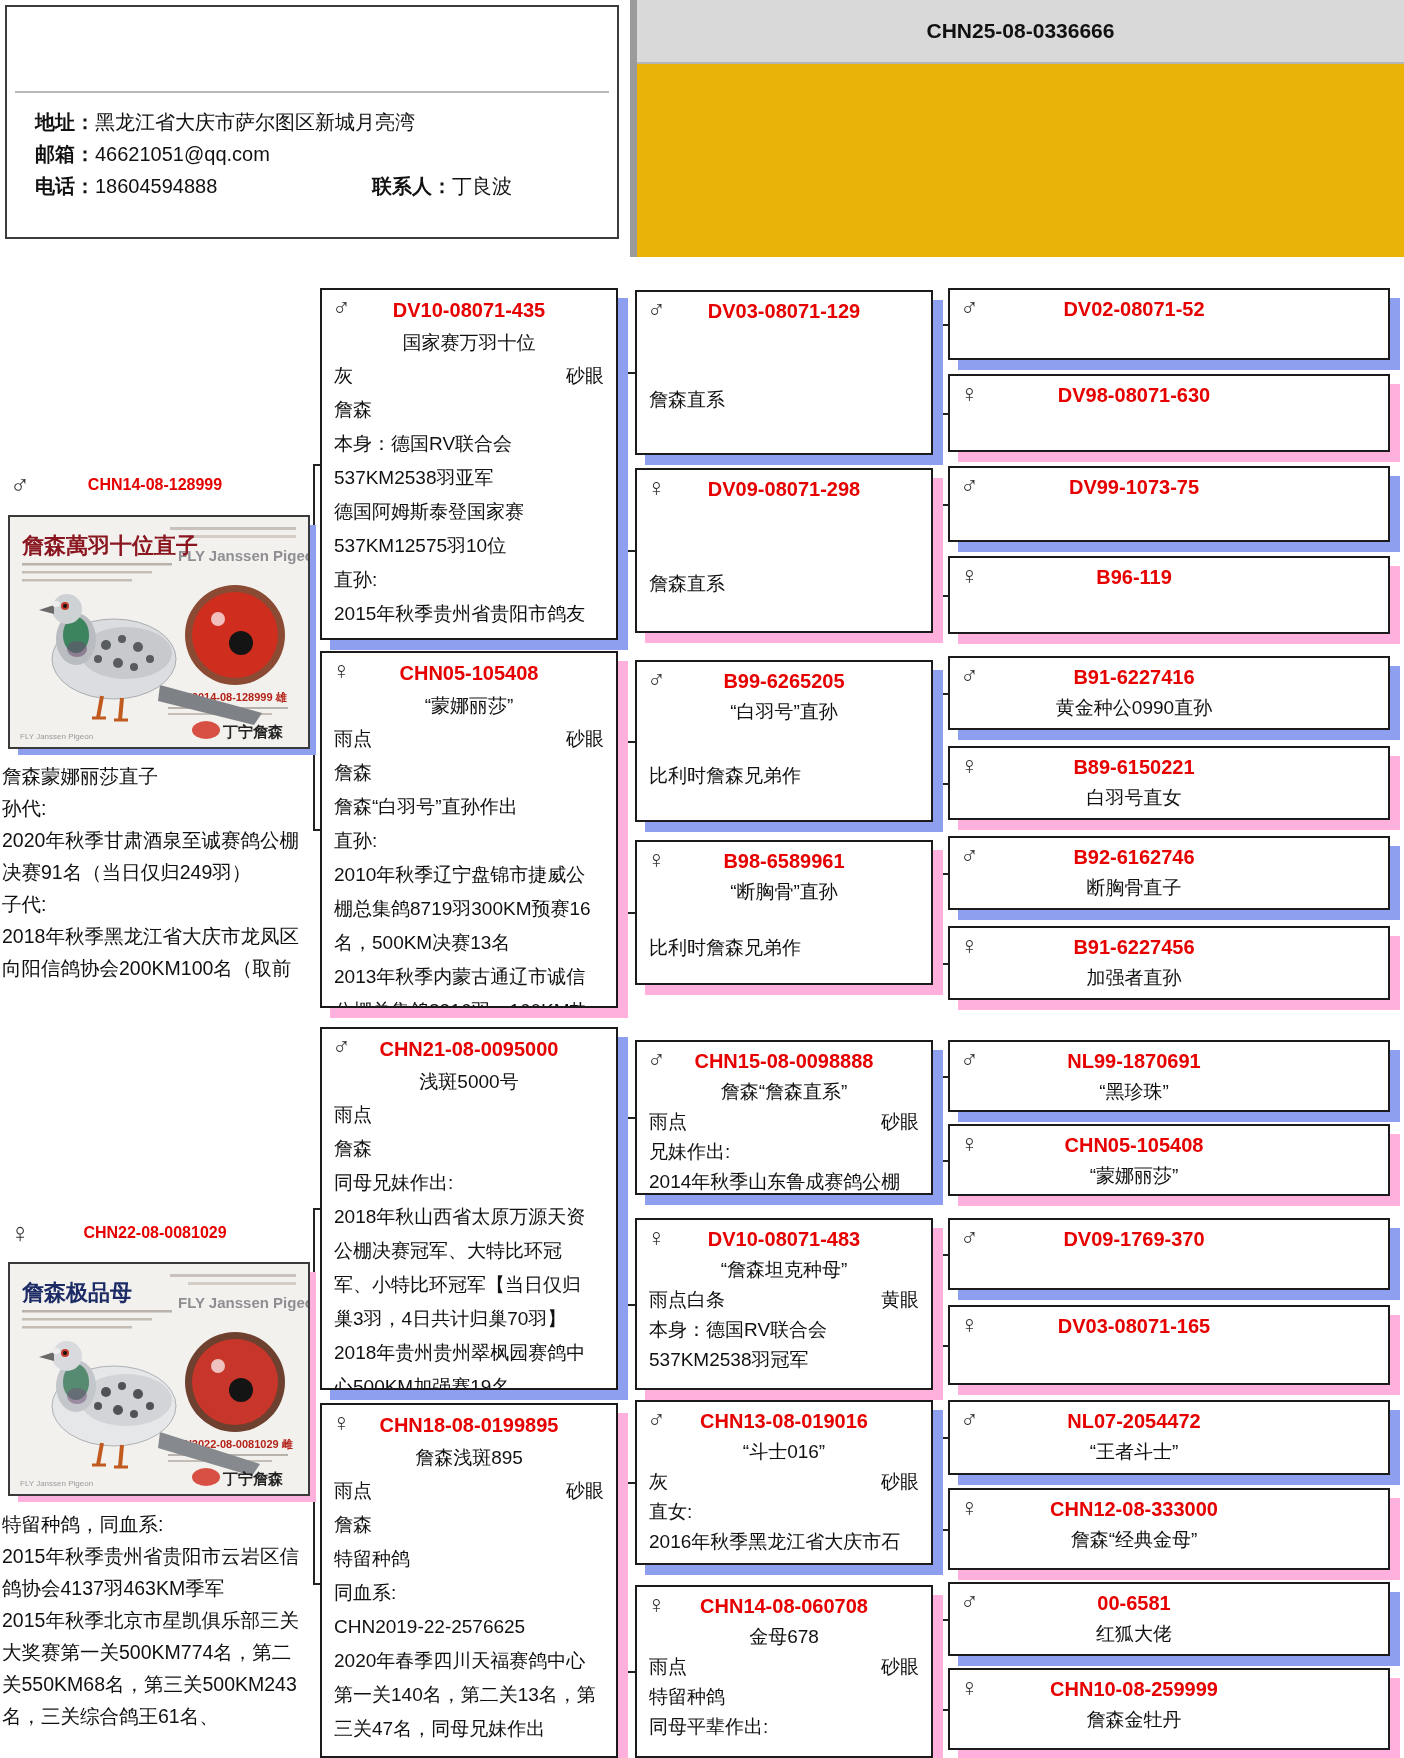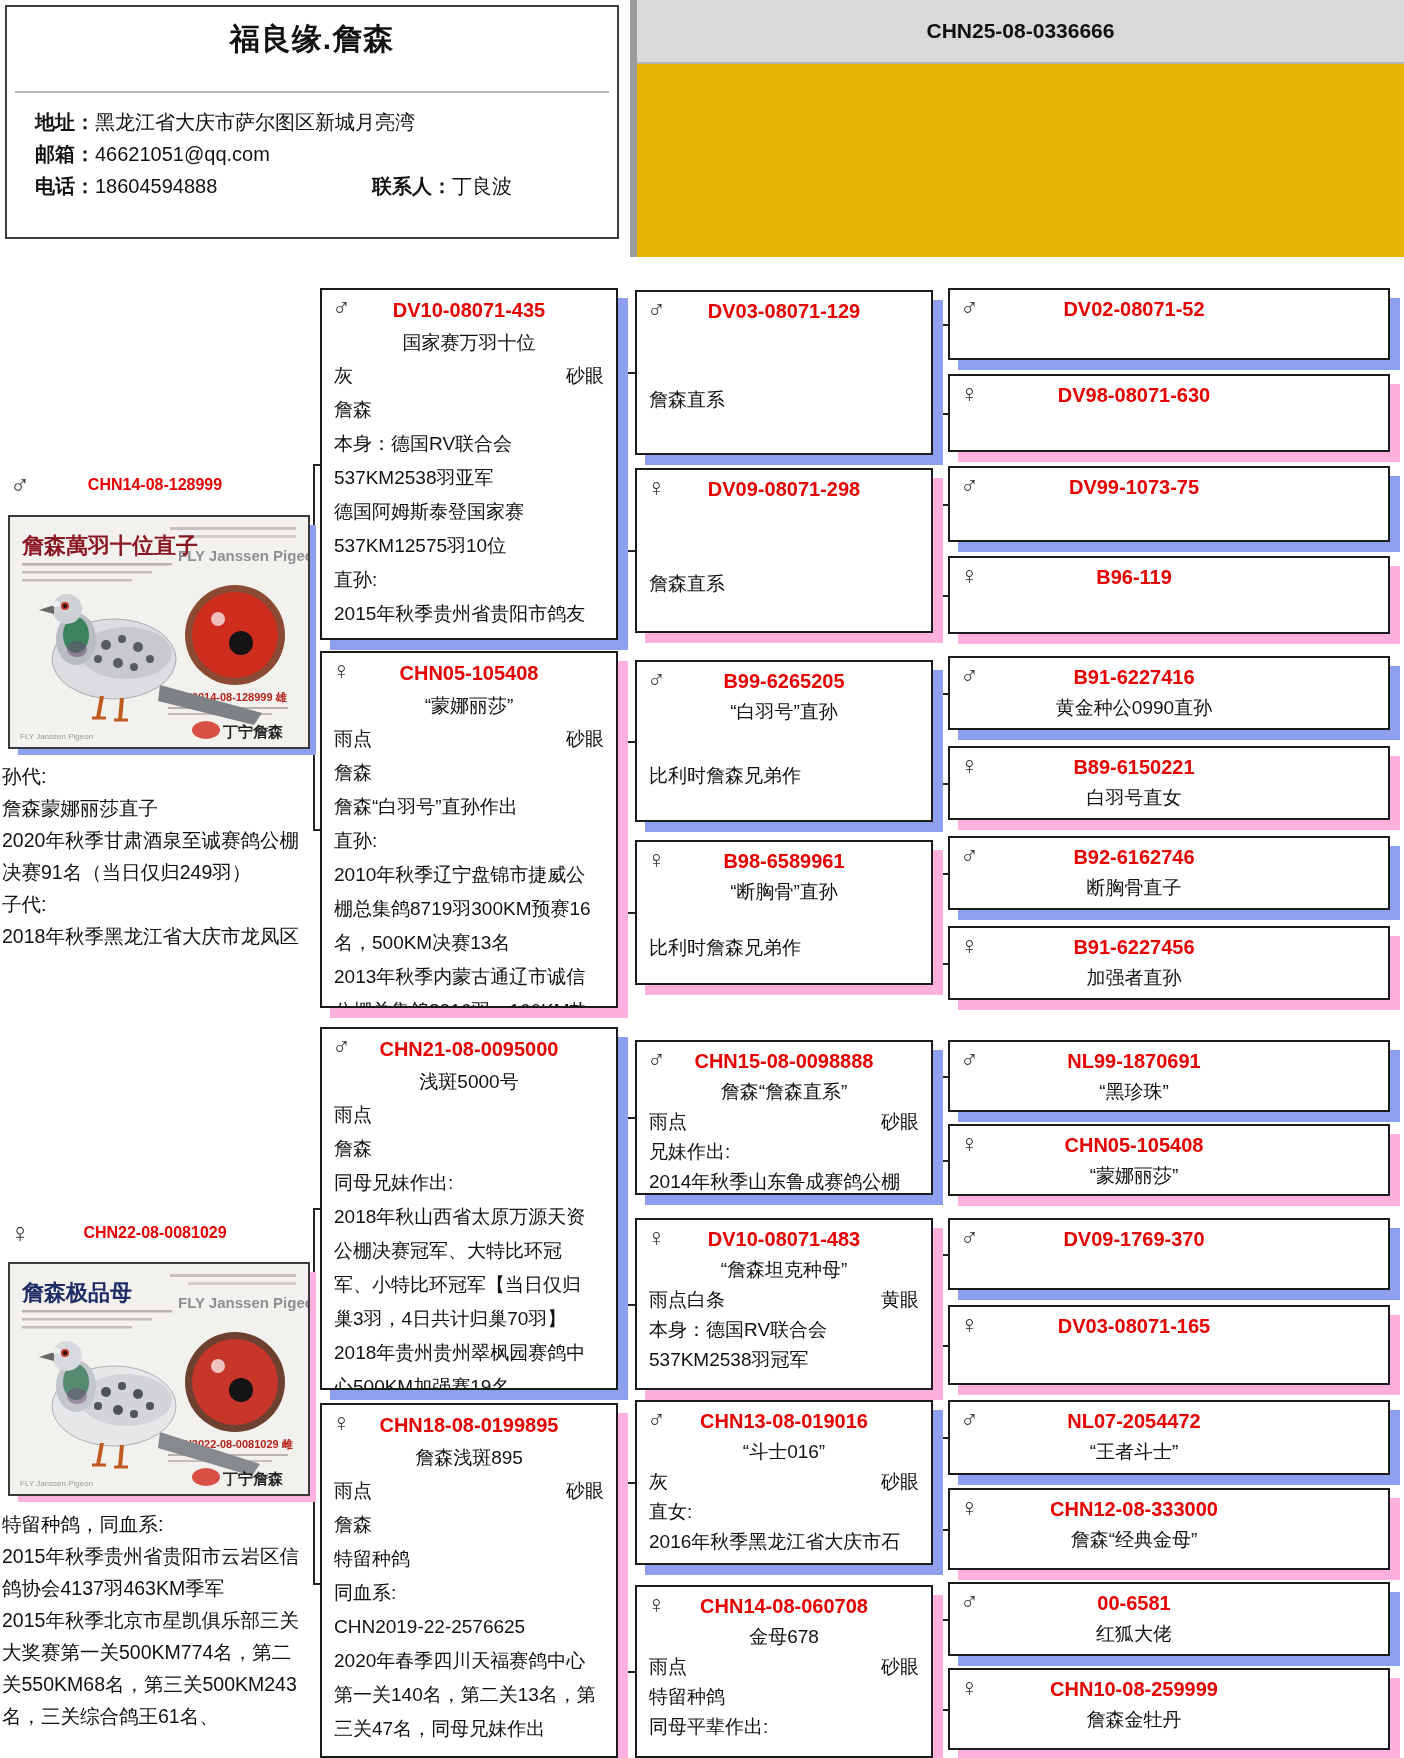--- a/index.html
+++ b/index.html
@@ -43,21 +43,20 @@
   .cline{position:absolute;z-index:0;}
   .cv{border-left:2px solid #222;width:0;}
   .ch{border-top:2px solid #222;height:0;}
 </style>
 </head>
 <body>
 
 <div id="stage">
 
   <div id="loftbox">
-    <div id="loft-title">福良缘.詹森</div>
     <div id="loft-divider"></div>
     <div class="loft-row" style="top:102px;">
       <span class="loft-label">地址：</span><span>黑龙江省大庆市萨尔图区新城月亮湾</span>
     </div>
     <div class="loft-row" style="top:134px;">
       <span class="loft-label">邮箱：</span><span>46621051@qq.com</span>
     </div>
     <div class="loft-row" style="top:166px;">
       <span class="loft-label">电话：</span><span>18604594888</span>
     </div>
@@ -116,26 +115,27 @@
           <circle cx="55" cy="89" r="2" fill="#111111"></circle>
         <path d="M92,179 L88,201 M112,181 L110,203" stroke="#c05a1e" stroke-width="4" fill="none"></path>
         <path d="M82,201 L96,201 M104,203 L118,203" stroke="#c05a1e" stroke-width="3" fill="none"></path>
       </g>
       <ellipse cx="196" cy="213" rx="14" ry="9" fill="#d23324" opacity="0.85"></ellipse>
       <text x="213" y="220" font-size="15" font-weight="bold" fill="#222">丁宁詹森</text>
       <text x="10" y="222" font-size="8" fill="#9a9a9a">FLY Janssen Pigeon</text>
     </svg>
   </div>
   <div class="bird-details" style="top:760px;height:236px;">
+    <div>詹森蒙娜丽莎直子</div>
     <div>孙代:</div>
-    <div>詹森蒙娜丽莎直子</div>
     <div>2020年秋季甘肃酒泉至诚赛鸽公棚</div>
     <div>决赛91名（当日仅归249羽）</div>
     <div>子代:</div>
     <div>2018年秋季黑龙江省大庆市龙凤区</div>
+    <div>向阳信鸽协会200KM100名（取前</div>
   </div>
 
   <div class="bird-ring-row" style="top:1218px;">
     <span class="bird-sex">♀</span>
     <span class="bird-ring">CHN22-08-0081029</span>
   </div>
   <div class="shadow female-sh" style="left:18px;top:1272px;width:298px;height:230px;"></div>
   <div class="photo" style="top:1262px;">
     <svg width="298" height="230" viewBox="0 0 298 230">
       <rect width="298" height="230" fill="#f3f1ee"></rect>

